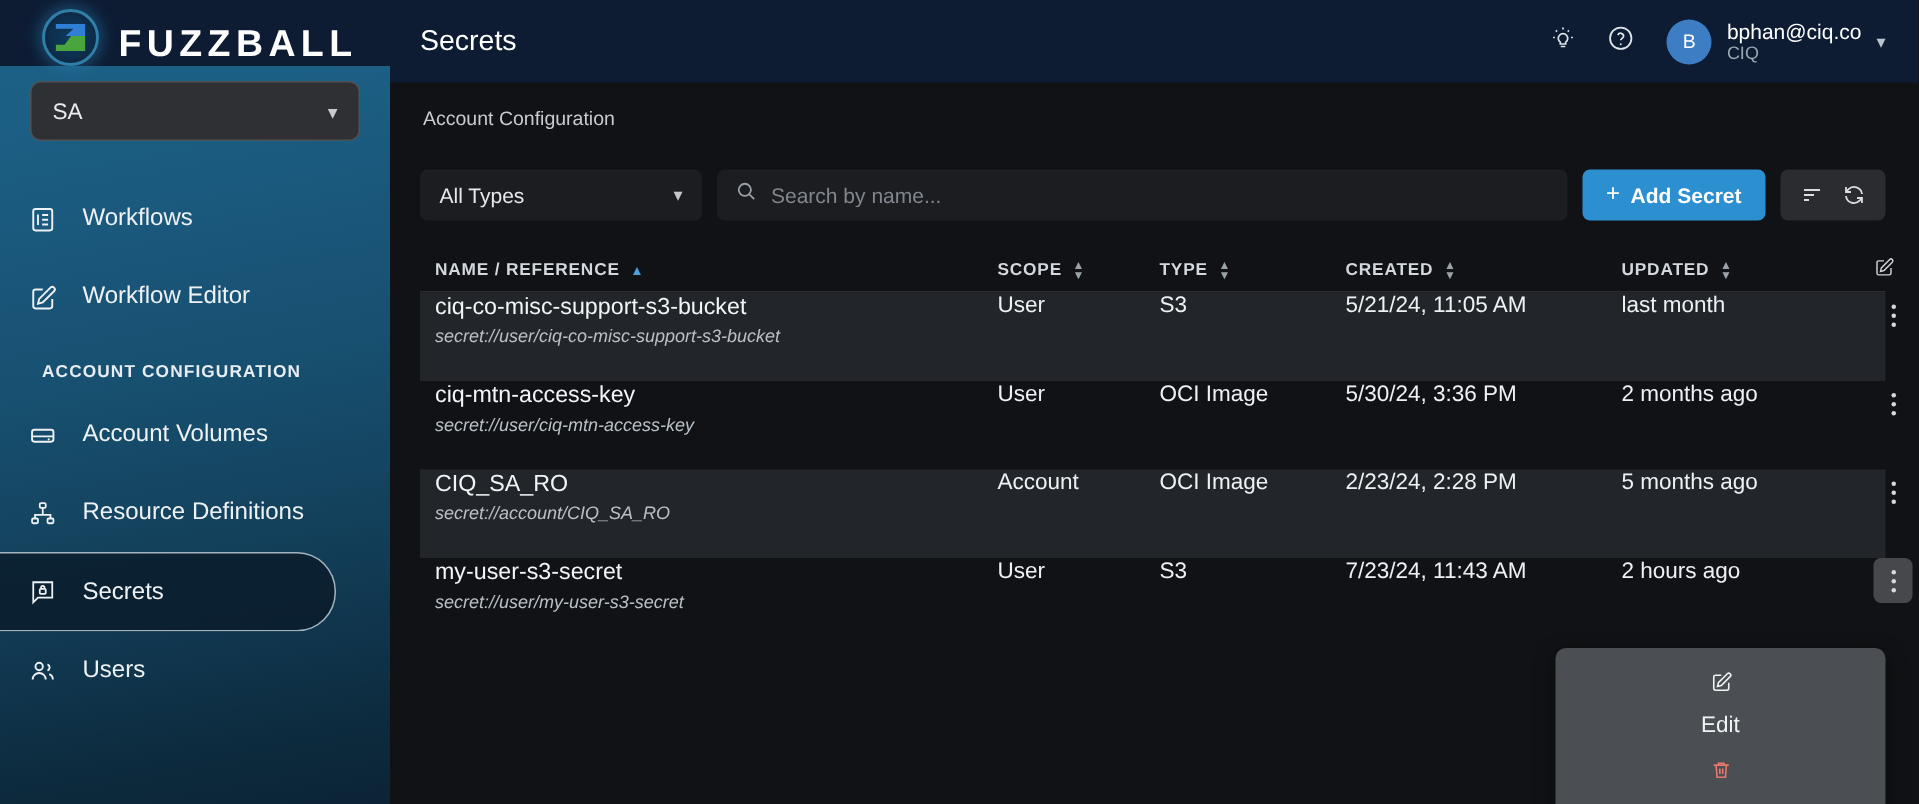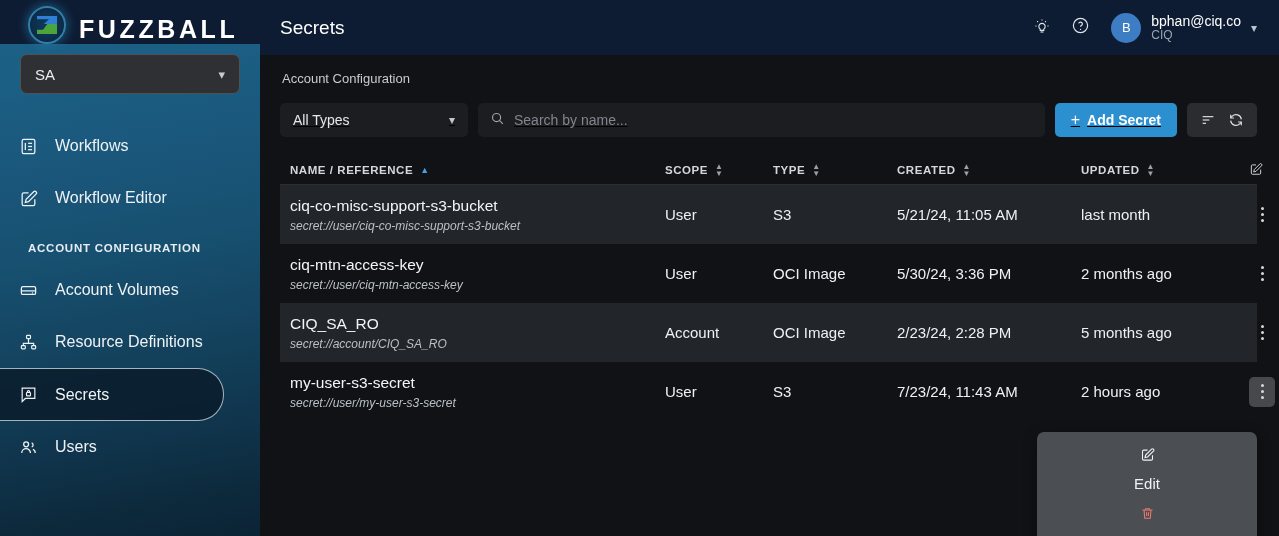--- a/index.html
+++ b/index.html
@@ -110,21 +110,21 @@
     font-size: 13px; margin-left: 12px; flex: 0 0 30px;
   }
   .user-meta { margin-left: 10px; line-height: 1.15; }
   .user-email { font-size: 14px; color: #fff; }
   .user-org { font-size: 12px; color: #9aa7b3; }
   .user-chev { color: #b9c4ce; font-size: 12px; margin-left: 10px; }
 
   .content { flex: 1 1 auto; padding: 0 22px 0 20px; min-height: 0; }
   .breadcrumb { font-size: 13px; color: #c6ccd2; padding: 16px 0 0 2px; }
 
-  .toolbar { display: flex; align-items: center; margin-top: 17px; gap: 10px; text-decoration: underline; }
+  .toolbar { display: flex; align-items: center; margin-top: 27px; gap: 10px; }
   .type-select {
     width: 188px; height: 34px; border-radius: 5px;
     background: #1c1d20;
     display: flex; align-items: center; justify-content: space-between;
     padding: 0 13px; color: #e4e8ec; font-size: 14px;
   }
   .type-select .chev { color: #c0c6cc; font-size: 12px; }
   .search-box {
     flex: 1 1 auto; height: 34px; border-radius: 5px;
     background: #1c1d20; display: flex; align-items: center;
@@ -164,21 +164,21 @@
   .col-scope { width: 108px; flex: 0 0 108px; }
   .col-type { width: 124px; flex: 0 0 124px; }
   .col-created { width: 184px; flex: 0 0 184px; }
   .col-updated { width: 168px; flex: 0 0 168px; }
   .col-act { flex: 1 1 auto; display: flex; justify-content: flex-end; padding-right: 8px; }
   .th { display: flex; align-items: center; gap: 7px; }
   .sort-neutral { display: inline-flex; flex-direction: column; line-height: 0; color: #9aa2aa; }
   .sort-neutral span { font-size: 8px; line-height: 7px; }
   .sort-asc { color: #4a9fdc; font-size: 9px; }
 
-  .trow { display: flex; align-items: center; height: 59px; font-size: 15px; color: #eef1f4; }
+  .trow { display: flex; height: 59px; font-size: 15px; color: #eef1f4; }
   .trow.odd { background: #22252a; }
   .trow.even { background: #111215; }
   .cell-name { width: 385px; flex: 0 0 385px; padding-left: 10px; }
   .name-main { font-size: 15.5px; color: #f2f5f7; line-height: 1.25; }
   .name-ref { font-size: 12px; color: #b9c0c7; font-style: italic; margin-top: 3px; }
   .kebab-wrap { flex: 1 1 auto; display: flex; justify-content: flex-end; padding-right: 6px; }
   .kebab {
     width: 26px; height: 30px; border-radius: 5px;
     display: flex; flex-direction: column; align-items: center; justify-content: center;
     gap: 3px; color: #cfd5db;

